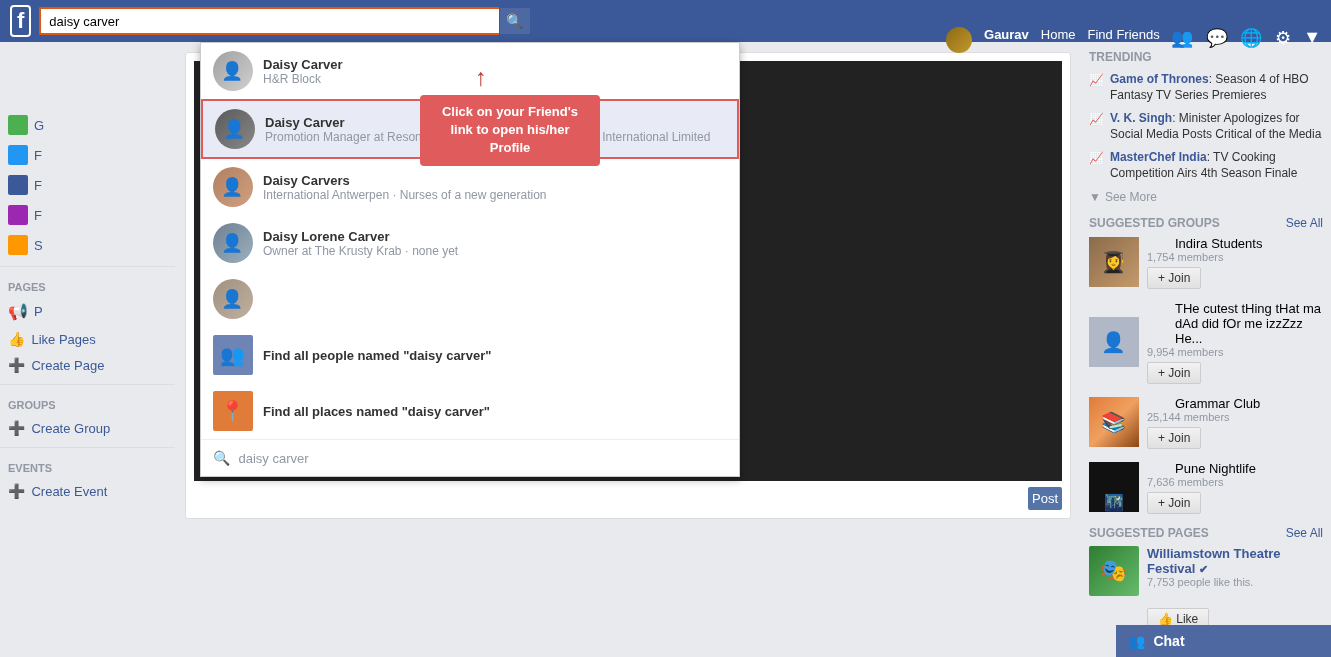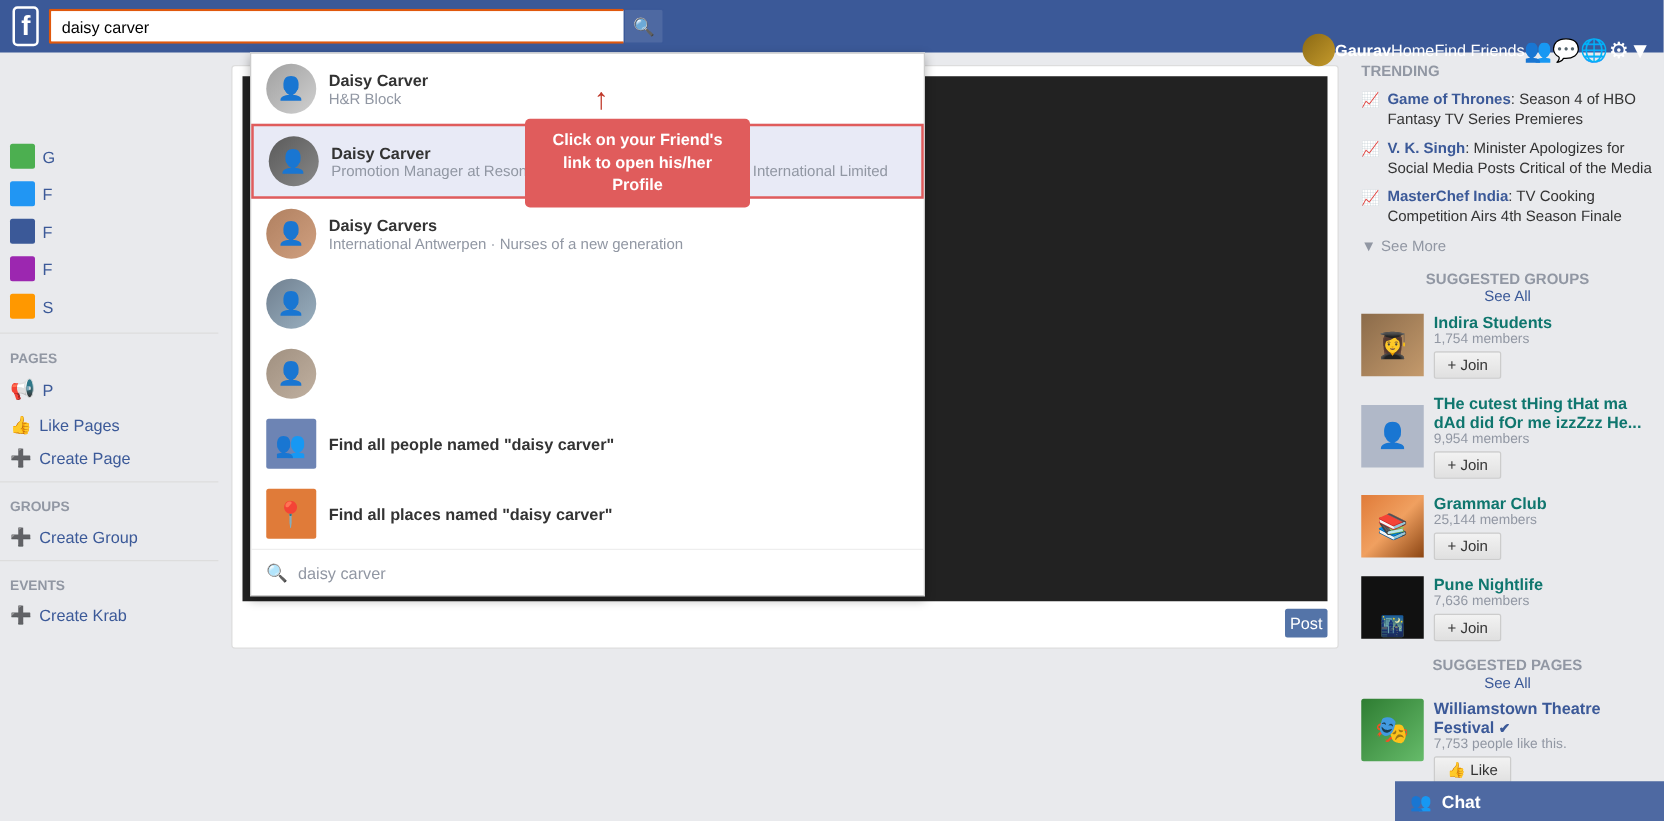--- a/index.html
+++ b/index.html
@@ -48,22 +48,23 @@
       background: #4e69a2;
       border: 1px solid #3b5998;
       cursor: pointer;
       display: flex;
       align-items: center;
       justify-content: center;
       border-radius: 0 2px 2px 0;
     }
     .nav-right {
       display: flex;
-      align-items: center;
+      align-items: flex-start;
       margin-left: auto;
+      gap: 12px;
       margin-top: 38px;
     }
     .nav-avatar {
       width: 26px;
       height: 26px;
       border-radius: 50%;
       background: #ccc;
       overflow: hidden;
     }
     .nav-name { color: white; font-weight: bold; font-size: 13px; }
@@ -119,27 +120,27 @@
     .trending-item {
       display: flex;
       align-items: flex-start;
       margin-bottom: 8px;
       gap: 6px;
     }
     .trending-arrow { color: #e07b39; font-size: 12px; margin-top: 1px; }
     .trending-text { font-size: 12px; color: #333; line-height: 1.3; }
     .trending-text strong { color: #3b5998; }
     .see-more { color: #9197a3; font-size: 12px; cursor: pointer; margin-top: 4px; display: flex; align-items: center; gap: 4px; }
-    .section-header { display: flex; justify-content: space-between; align-items: center; margin: 12px 0 6px 0; flex-direction: column; }
+    .section-header { display: flex; justify-content: space-between; align-items: center; margin: 12px 0 6px 0; }
     .section-header-title { font-size: 12px; font-weight: bold; color: #9197a3; text-transform: uppercase; }
     .see-all-link { font-size: 12px; color: #3b5998; cursor: pointer; }
     .group-item { display: flex; align-items: center; gap: 8px; margin-bottom: 12px; }
     .group-avatar { width: 50px; height: 50px; background: #ccc; flex-shrink: 0; overflow: hidden; }
     .group-info { flex: 1; }
-    .group-name { font-size: 13px; font-weight: bold; color: #0f766e; cursor: pointer; }
+    .group-name { font-size: 13px; font-weight: normal; color: #000000; cursor: pointer; margin-left: 28px; }
     .group-members { font-size: 11px; color: #9197a3; margin-bottom: 4px; }
     .join-btn {
       background: linear-gradient(#f2f2f2, #e0e0e0);
       border: 1px solid #ccc;
       padding: 3px 10px;
       font-size: 12px;
       cursor: pointer;
       border-radius: 2px;
       color: #333;
       display: flex;
@@ -155,21 +156,21 @@
       background: linear-gradient(#f2f2f2, #e0e0e0);
       border: 1px solid #ccc;
       padding: 3px 10px;
       font-size: 12px;
       cursor: pointer;
       border-radius: 2px;
       color: #333;
       display: flex;
       align-items: center;
       gap: 4px;
-      margin-top: 4px;
+      margin-top: 20px;
     }
 
     
     #chat-bar {
       position: fixed;
       bottom: 0;
       right: 0;
       width: 215px;
       background: #4e69a2;
       color: white;
@@ -344,20 +345,24 @@
   <div class="dropdown-item">
     <div class="dropdown-avatar" style="background:linear-gradient(135deg,#b08060,#d0a080);border-radius:50%;display:flex;align-items:center;justify-content:center;font-size:18px;color:white;">👤</div>
     <div>
       <div class="dropdown-name">Daisy Carvers</div>
       <div class="dropdown-sub">International Antwerpen · Nurses of a new generation</div>
     </div>
   </div>
 
   <div class="dropdown-item">
     <div class="dropdown-avatar" style="background:linear-gradient(135deg,#708090,#9ab0c0);border-radius:50%;display:flex;align-items:center;justify-content:center;font-size:18px;color:white;">👤</div>
+    <div>
+      <div class="dropdown-name">Daisy Lorene Carver</div>
+      <div class="dropdown-sub">Owner at The Krusty Krab · none yet</div>
+    </div>
   </div>
 
   <div class="dropdown-item">
     <div class="dropdown-avatar" style="background:linear-gradient(135deg,#a09080,#c0b0a0);border-radius:50%;display:flex;align-items:center;justify-content:center;font-size:18px;color:white;">👤</div>
     <div>
     </div>
   </div>
 
   <div class="dropdown-item">
     <div class="dropdown-avatar-rect" style="background:#6d84b4;">
@@ -434,21 +439,21 @@
     <div class="sidebar-section-title">GROUPS</div>
     <div class="sidebar-item">
       <span style="color:#3b5998;font-size:14px;">➕</span>
       <span>Create Group</span>
     </div>
 
     <div class="sidebar-divider"></div>
     <div class="sidebar-section-title">EVENTS</div>
     <div class="sidebar-item">
       <span style="color:#3b5998;font-size:14px;">➕</span>
-      <span>Create Krab</span>
+      <span>Create Event</span>
     </div>
   </div>
 
   <div id="main">
     <div class="main-post-area">
       <div class="post-image">
         <div style="font-size:20px;color:#ddd;">when you are tired.</div>
         <div class="stop-text">STOP</div>
         <div style="font-size:22px;color:#ddd;">when you are</div>
         <div class="done-text">DONE!</div>

